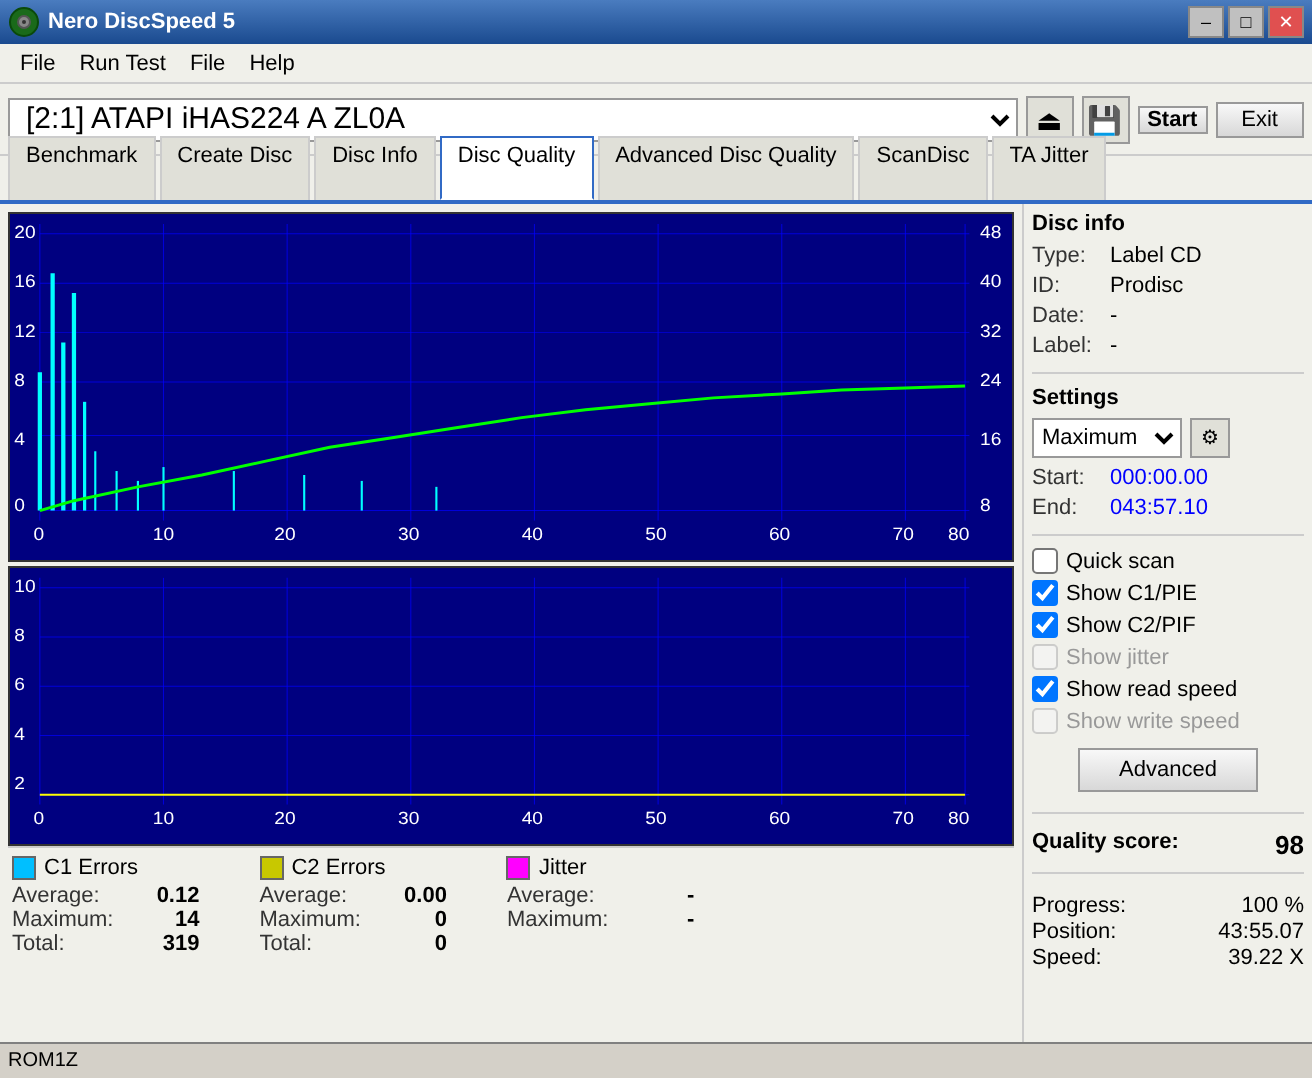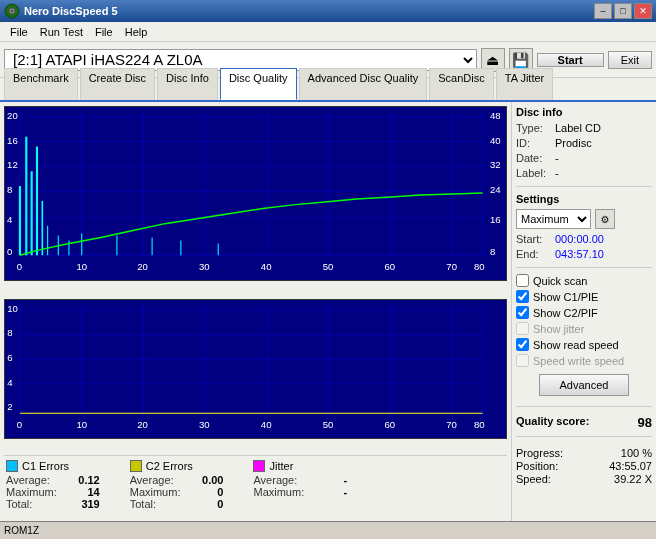--- a/index.html
+++ b/index.html
@@ -60,21 +60,21 @@
       width: 24px; height: 24px;
       background: #e0e0d8;
       border: 1px solid #999;
       display: flex; align-items: center; justify-content: center;
       cursor: pointer;
       font-size: 14px;
     }
     .start-btn {
       background: linear-gradient(to bottom, #f8f8f8, #d8d8d8);
       border: 1px solid #999;
-      height: 14px; padding: 0 20px;
+      height: 14px; padding: 0 4px;
       font-size: 11px; cursor: pointer;
       font-weight: bold;
     }
     .exit-btn {
       background: linear-gradient(to bottom, #f8f8f8, #d8d8d8);
       border: 1px solid #999;
       height: 18px; padding: 0 12px;
       font-size: 11px; cursor: pointer;
     }
     
@@ -108,21 +108,21 @@
       display: flex;
       height: 419px;
       background: #f0f0ea;
     }
     
     .charts-area {
       flex: 1;
       padding: 4px;
       display: flex;
       flex-direction: column;
-      gap: 16px;
+      gap: 0;
     }
     
     .chart-container {
       background: #000080;
       border: 1px solid #333;
       position: relative;
       overflow: hidden;
     }
     
     .chart-top { height: 175px; }
@@ -503,21 +503,21 @@
     <div class="checkbox-row">
       <input type="checkbox" id="show-jitter" disabled="" style="">
       <label for="show-jitter" class="checkbox-label-disabled">Show jitter</label>
     </div>
     <div class="checkbox-row">
       <input type="checkbox" id="show-read-speed" checked="" style="">
       <label for="show-read-speed">Show read speed</label>
     </div>
     <div class="checkbox-row">
       <input type="checkbox" id="show-write-speed" disabled="" style="">
-      <label for="show-write-speed" class="checkbox-label-disabled">Speed write speed</label>
+      <label for="show-write-speed" class="checkbox-label-disabled">Show write speed</label>
     </div>
 
     <button class="advanced-btn">Advanced</button>
 
     <div class="divider"></div>
 
     <div class="quality-score-row">
       <span>Quality score:</span>
       <span class="quality-score-value">98</span>
     </div>

